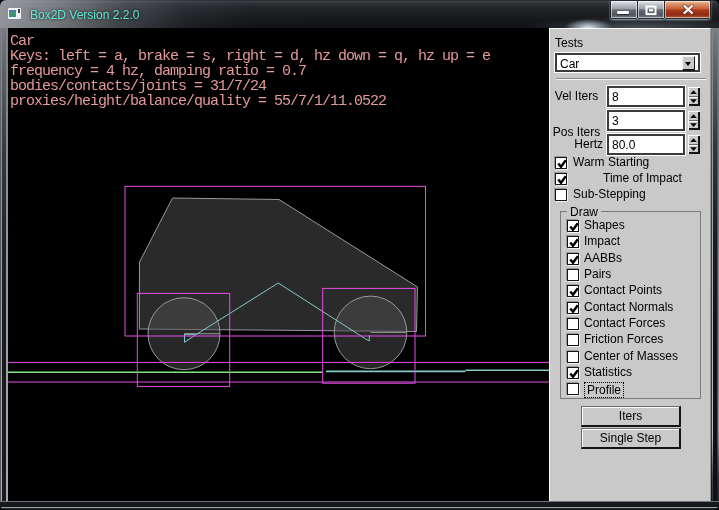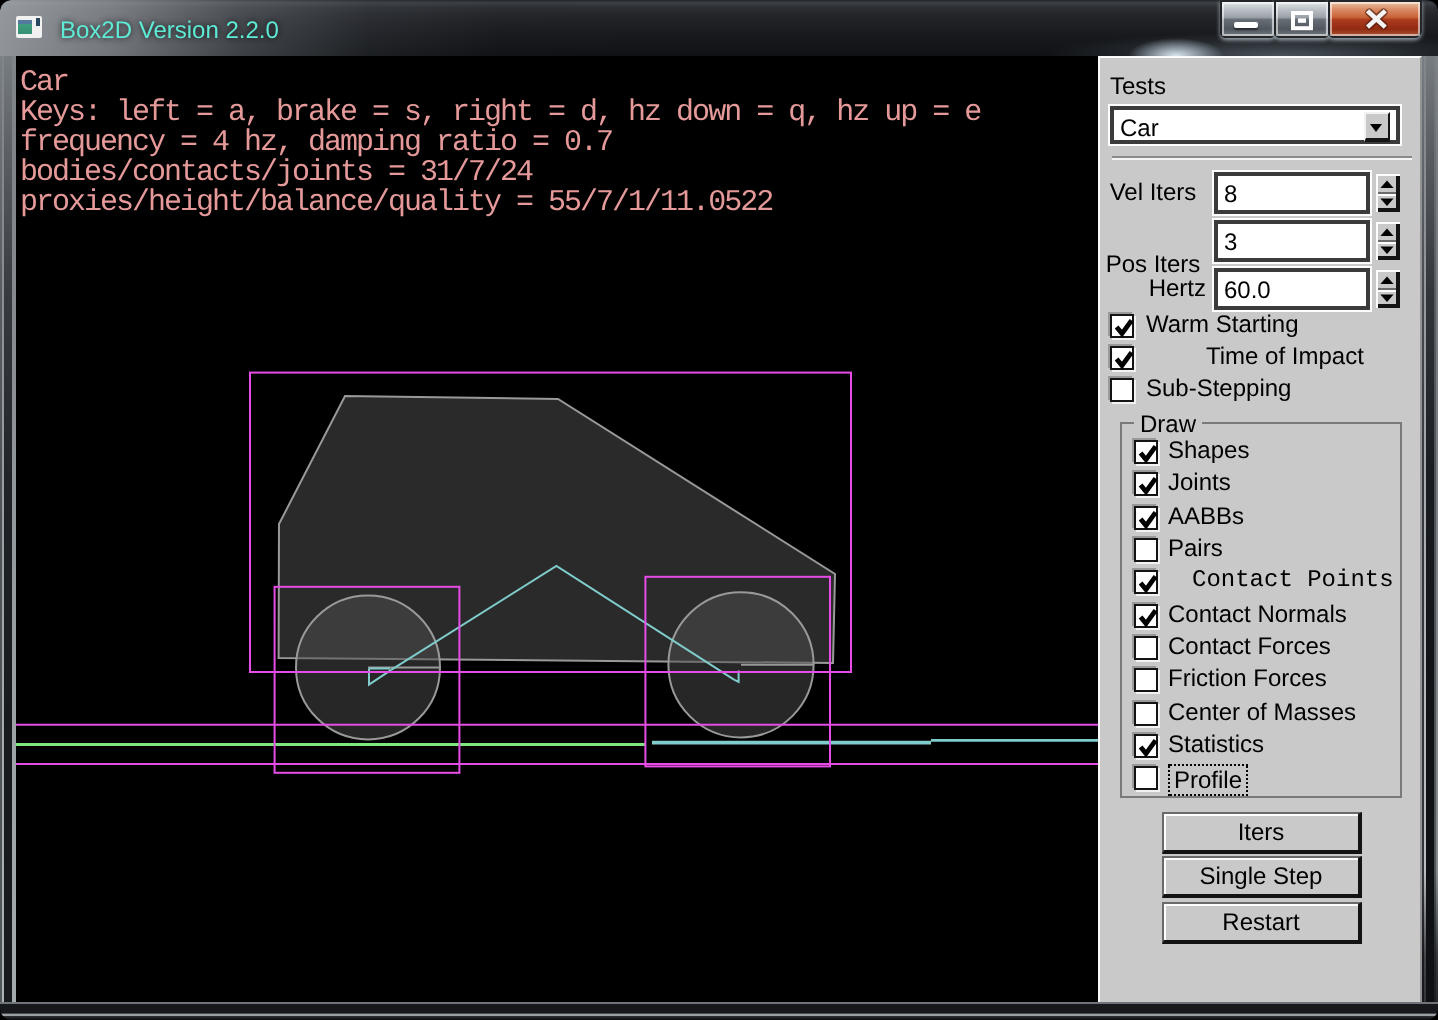--- a/index.html
+++ b/index.html
@@ -145,21 +145,21 @@
       <rect x="1" y="1" width="9" height="8" fill="#c9c9c9"></rect>
       <rect x="1" y="11" width="9" height="6" fill="#c9c9c9"></rect>
       <rect x="10" y="1" width="2" height="18" fill="#141414"></rect>
       <rect x="1" y="17" width="11" height="2" fill="#141414"></rect>
       <rect x="1" y="9" width="9" height="1" fill="#6a6a6a"></rect>
       <rect x="1" y="10" width="9" height="1" fill="#fdfdfd"></rect>
       <polygon points="5.5,3.2 8.8,7 2.2,7" fill="#000"></polygon>
       <polygon points="2.2,12.3 8.8,12.3 5.5,16" fill="#000"></polygon>
     </svg>
     <div class="lbl" style="left:0;top:108px;width:53px;text-align:right;">Hertz</div>
-    <div class="ebox" style="left:57px;top:105px;width:78px;height:21px;">60.0</div>
+    <div class="ebox" style="left:57px;top:105px;width:78px;height:21px;">80.0</div>
     <svg class="spin" style="left:138px;top:106px;" width="13" height="20" viewBox="0 0 13 20">
       <rect x="0" y="0" width="12" height="19" fill="#fdfdfd"></rect>
       <rect x="1" y="1" width="9" height="8" fill="#c9c9c9"></rect>
       <rect x="1" y="11" width="9" height="6" fill="#c9c9c9"></rect>
       <rect x="10" y="1" width="2" height="18" fill="#141414"></rect>
       <rect x="1" y="17" width="11" height="2" fill="#141414"></rect>
       <rect x="1" y="9" width="9" height="1" fill="#6a6a6a"></rect>
       <rect x="1" y="10" width="9" height="1" fill="#fdfdfd"></rect>
       <polygon points="5.5,3.2 8.8,7 2.2,7" fill="#000"></polygon>
       <polygon points="2.2,12.3 8.8,12.3 5.5,16" fill="#000"></polygon>
@@ -186,35 +186,35 @@
         <svg width="12" height="12" viewBox="0 0 12 12">
           <path d="M2.3 5.5 L5 8.8 L9.8 2.2" fill="none" stroke="#000" stroke-width="2.4"></path>
         </svg>
       </div>
     <div class="lbl" style="left:34px;top:189px;">Shapes</div>
     <div class="cb" style="left:17px;top:207px;">
         <svg width="12" height="12" viewBox="0 0 12 12">
           <path d="M2.3 5.5 L5 8.8 L9.8 2.2" fill="none" stroke="#000" stroke-width="2.4"></path>
         </svg>
       </div>
-    <div class="lbl" style="left:34px;top:205px;">Joints</div>
+    <div class="lbl" style="left:34px;top:205px;">Impact</div>
     <div class="cb" style="left:17px;top:224px;">
         <svg width="12" height="12" viewBox="0 0 12 12">
           <path d="M2.3 5.5 L5 8.8 L9.8 2.2" fill="none" stroke="#000" stroke-width="2.4"></path>
         </svg>
       </div>
     <div class="lbl" style="left:34px;top:222px;">AABBs</div>
     <div class="cb" style="left:17px;top:240px;"></div>
     <div class="lbl" style="left:34px;top:238px;">Pairs</div>
     <div class="cb" style="left:17px;top:256px;">
         <svg width="12" height="12" viewBox="0 0 12 12">
           <path d="M2.3 5.5 L5 8.8 L9.8 2.2" fill="none" stroke="#000" stroke-width="2.4"></path>
         </svg>
       </div>
-    <div class="lbl" style="left:46px;top:254px;font-family:Liberation Mono, monospace;">Contact Points</div>
+    <div class="lbl" style="left:34px;top:254px;">Contact Points</div>
     <div class="cb" style="left:17px;top:273px;">
         <svg width="12" height="12" viewBox="0 0 12 12">
           <path d="M2.3 5.5 L5 8.8 L9.8 2.2" fill="none" stroke="#000" stroke-width="2.4"></path>
         </svg>
       </div>
     <div class="lbl" style="left:34px;top:271px;">Contact Normals</div>
     <div class="cb" style="left:17px;top:289px;"></div>
     <div class="lbl" style="left:34px;top:287px;">Contact Forces</div>
     <div class="cb" style="left:17px;top:305px;"></div>
     <div class="lbl" style="left:34px;top:303px;">Friction Forces</div>
@@ -224,19 +224,18 @@
         <svg width="12" height="12" viewBox="0 0 12 12">
           <path d="M2.3 5.5 L5 8.8 L9.8 2.2" fill="none" stroke="#000" stroke-width="2.4"></path>
         </svg>
       </div>
     <div class="lbl" style="left:34px;top:336px;">Statistics</div>
     <div class="cb" style="left:17px;top:354px;"></div>
     <div class="lbl" style="left:34px;top:353px;border:1px dotted #000;padding:0 2px;text-align:center;">Profile</div>
 
     <div class="btn" style="top:376.5px;">Iters</div>
     <div class="btn" style="top:399px;">Single Step</div>
-    <div class="btn" style="top:421.5px;">Restart</div>
   </div>
 
   <div id="lborder"></div>
   <div id="rborder"></div>
   <div id="bborder"></div>
 </div>
 
 </body></html>

